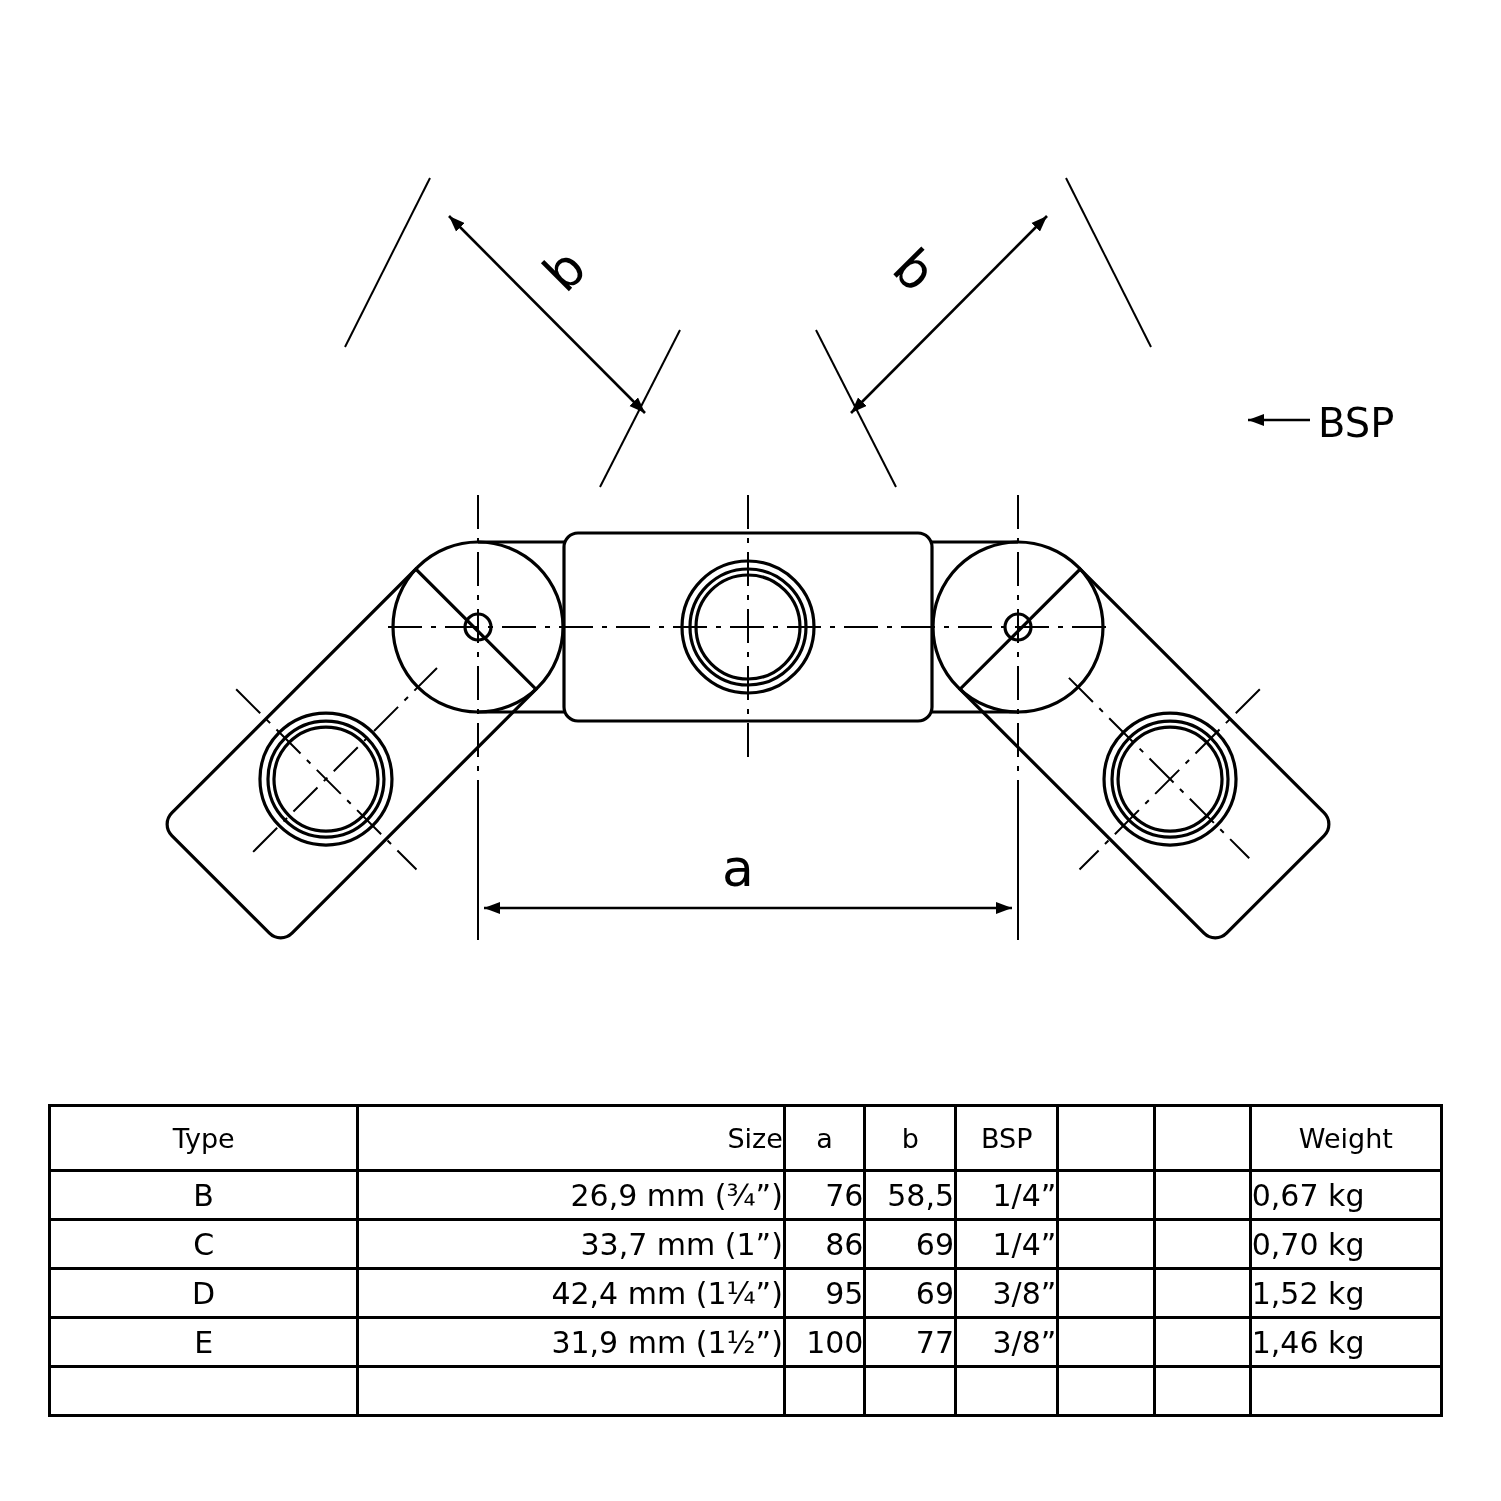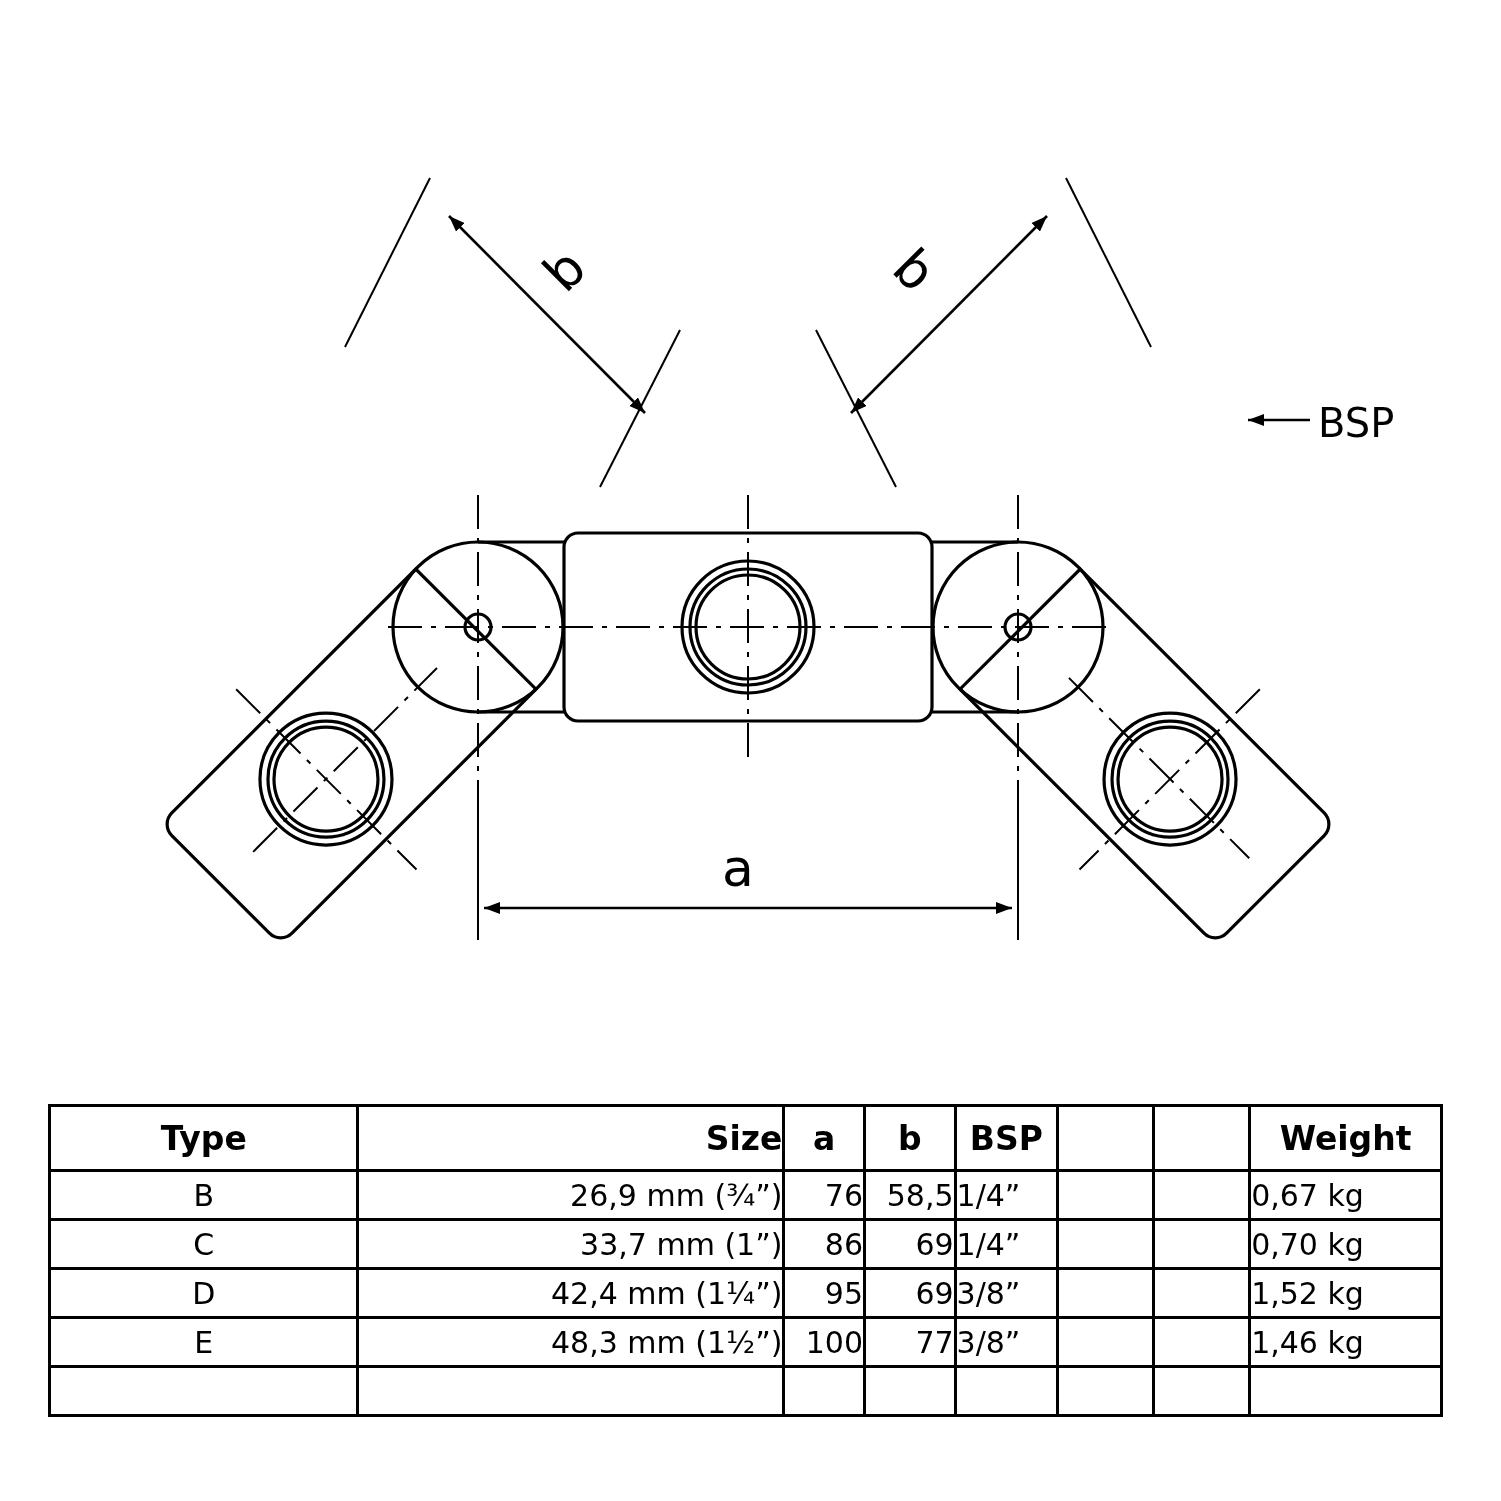--- a/index.html
+++ b/index.html
@@ -63,29 +63,29 @@
     font-size: 30px;
   }
   #spec-table td, #spec-table th {
     border: 3px solid #000;
     padding: 0;
     height: 46px;
     font-weight: normal;
     font-family: "DejaVu Sans", sans-serif;
   }
   #spec-table thead th {
-    font-weight: bold;
-    font-size: 33px;
+    font-weight: normal;
+    font-size: 27px;
     height: 62px;
   }
   .c-type   { width: 310px; text-align: center; }
   .c-size   { width: 430px; text-align: right; }
   .c-a      { width: 78px;  text-align: right; padding-right: 10px; }
   .c-b      { width: 88px;  text-align: right; padding-right: 10px; }
-  .c-bsp    { width: 100px; text-align: left; }
+  .c-bsp    { width: 100px; text-align: right; }
   .c-x1     { width: 95px; }
   .c-x2     { width: 95px; }
   .c-weight { width: 190px; text-align: left; padding-right: 14px; }
   thead .c-a, thead .c-b, thead .c-bsp, thead .c-weight { text-align: center; padding-right: 0; }
   tbody tr { height: 46px; }
   .blank-row td { height: 112px; }
 </style>
 </head>
 <body>
 
@@ -235,21 +235,21 @@
           <td class="c-size">42,4 mm (1¼”)</td>
           <td class="c-a">95</td>
           <td class="c-b">69</td>
           <td class="c-bsp">3/8”</td>
           <td class="c-x1"></td>
           <td class="c-x2"></td>
           <td class="c-weight">1,52 kg</td>
         </tr>
         <tr>
           <td class="c-type">E</td>
-          <td class="c-size">48,3 mm (1½”)</td>
+          <td class="c-size">31,9 mm (1½”)</td>
           <td class="c-a">100</td>
           <td class="c-b">77</td>
           <td class="c-bsp">3/8”</td>
           <td class="c-x1"></td>
           <td class="c-x2"></td>
           <td class="c-weight">1,46 kg</td>
         </tr>
         <tr class="blank-row">
           <td class="c-type"></td>
           <td class="c-size"></td>

